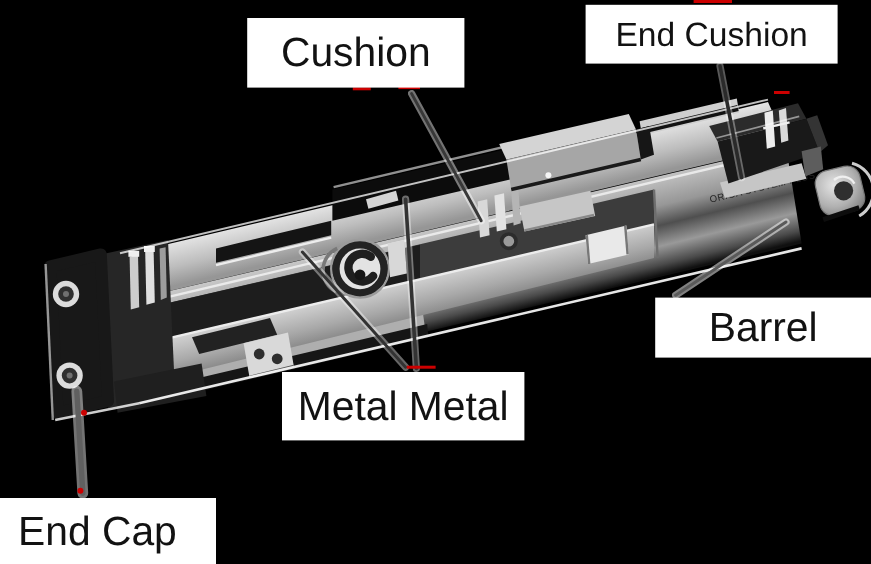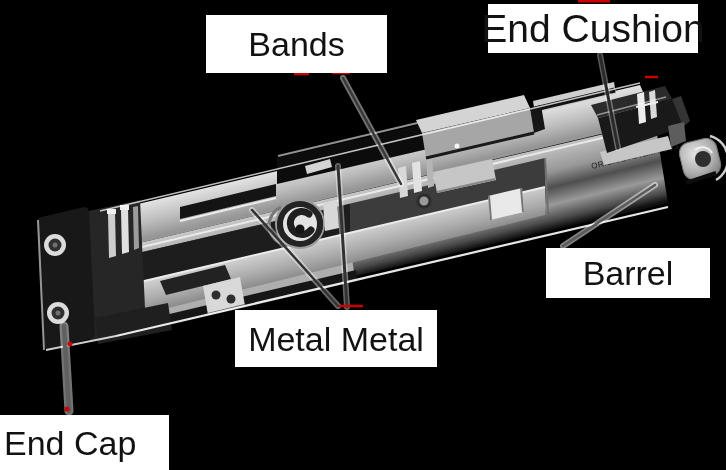--- a/index.html
+++ b/index.html
@@ -3,24 +3,24 @@
 <meta charset="utf-8">
 <style>
   html,body{margin:0;padding:0;background:#000;}
   .stage{position:relative;width:726px;height:470px;background:#000;overflow:hidden;
          font-family:"Liberation Sans",sans-serif;}
   .stage svg{position:absolute;left:0;top:0;}
   .label{position:absolute;background:#fff;color:#121212;
          font:400 34px/1 "Liberation Sans",sans-serif;
          display:flex;align-items:center;justify-content:center;white-space:nowrap;}
   #label-piston{left:206px;top:15px;width:181px;height:58px;}
-  #label-end-cushion{left:488px;top:4px;width:210px;height:49px;font-size:39px;}
-  #label-barrel{left:546px;top:248px;width:164px;height:50px;}
+  #label-end-cushion{left:488px;top:4px;width:210px;height:49px;font-size:28px;}
+  #label-barrel{left:546px;top:248px;width:180px;height:50px;}
   #label-metal-bands{left:235px;top:310px;width:202px;height:57px;}
-  #label-end-cap{left:0;top:415px;width:165px;height:55px;justify-content:flex-start;padding-left:4px;}
+  #label-end-cap{left:0;top:415px;width:165px;height:55px;justify-content:flex-start;padding-left:15px;}
 </style>
 </head>
 <body>
 
 <div class="stage">
 
 <svg width="726" height="470" viewBox="0 0 726 470">
   <defs>
     <linearGradient id="gTS" gradientUnits="userSpaceOnUse" x1="100" y1="213" x2="108" y2="247">
       <stop offset="0" stop-color="#e2e2e2"></stop>
@@ -168,21 +168,21 @@
     <line x1="332" y1="73" x2="350" y2="73"></line>
     <line x1="578" y1="1" x2="610" y2="1" stroke-width="3"></line>
     <line x1="645" y1="77" x2="658" y2="77"></line>
     <line x1="339" y1="306" x2="363" y2="306"></line>
     <circle cx="70" cy="344" r="2.5" fill="#cc0000" stroke="none"></circle>
     <circle cx="67" cy="409" r="2.5" fill="#cc0000" stroke="none"></circle>
   </g>
 </svg>
 
 <div class="label" id="label-piston">
-  <span>Bands</span>
+  <span>Cushion</span>
 </div>
 <div class="label" id="label-end-cushion">
   <span>End Cushion</span>
 </div>
 <div class="label" id="label-barrel">
   <span>Barrel</span>
 </div>
 <div class="label" id="label-metal-bands">
   <span>Metal Metal</span>
 </div>

